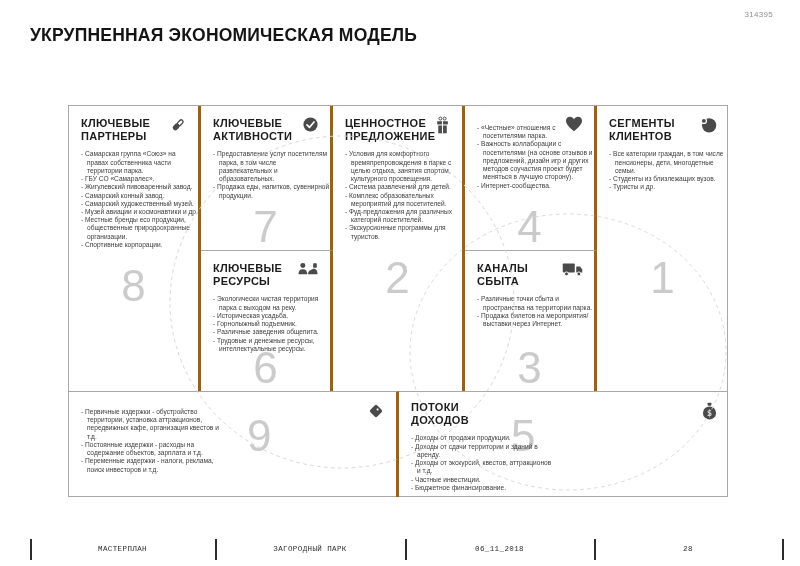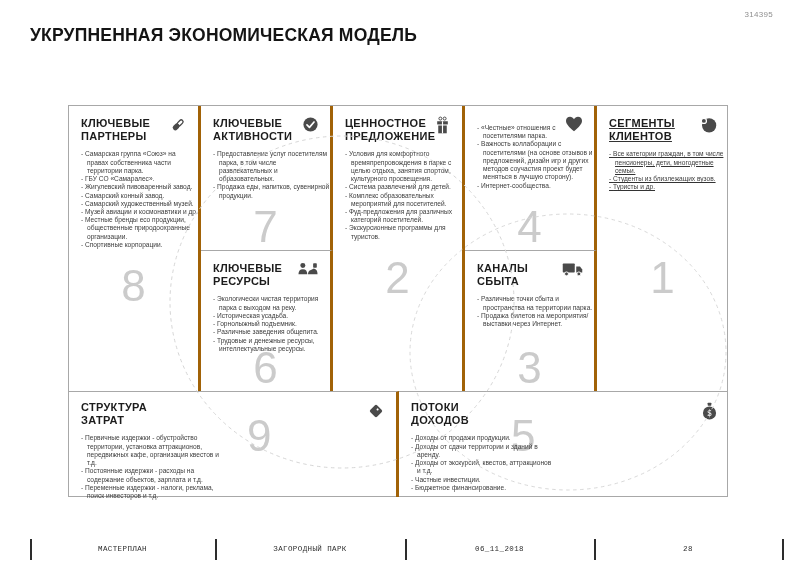--- a/index.html
+++ b/index.html
@@ -14,21 +14,21 @@
   .bR{border-right:3px solid #a16207;}
   .bB{border-bottom:1px solid #a8a8a8;}
   .bT{border-top:1px solid #a8a8a8;}
 
   .c-partners {left:0;   top:0;   width:132px;height:285px;}
   .c-activities{left:132px;top:0;  width:132px;height:145px;}
   .c-resources{left:132px;top:145px;width:132px;height:140px;}
   .c-value    {left:264px;top:0;   width:132px;height:285px;}
   .c-relations{left:396px;top:0;   width:132px;height:145px;}
   .c-channels {left:396px;top:145px;width:132px;height:140px;}
-  .c-segments {left:528px;top:0;   width:131px;height:285px;text-decoration:underline;}
+  .c-segments {left:528px;top:0;   width:131px;height:285px;}
   .c-costs    {left:0;   top:285px;width:330px;height:106px;padding-top:9px;}
   .c-revenue  {left:330px;top:285px;width:329px;height:106px;padding-top:9px;}
 
   .block-title{font-size:11px;font-weight:700;color:#1c1c1c;line-height:1.2;letter-spacing:.3px;width:95px;position:relative;z-index:2;}
   .c-costs .block-title,.c-revenue .block-title{width:95px;margin-bottom:5px;}
   .items{list-style:none;margin:7px 0 0;padding:0;font-size:6.6px;line-height:1.25;color:#3c3c3c;
          width:117px;position:relative;z-index:2;}
   .c-costs .items,.c-revenue .items{width:142px;}
   .items li{padding-left:6px;text-indent:-6px;}
   .items li::before{content:"- ";}
@@ -181,21 +181,20 @@
       </span>
       <ul class="items">
           <li>Все категории граждан, в том числе пенсионеры, дети, многодетные семьи.</li>
           <li>Студенты из близлежащих вузов.</li>
           <li>Туристы и др.</li>
         </ul>
       <div class="number num-center">1</div>
     </div>
 
     <div class="cell c-costs bT bR">
-      <div class="block-title">СТРУКТУРА ЗАТРАТ</div>
       <span class="icon">
         <svg width="18" height="18" viewBox="0 0 24 24">
           <g transform="rotate(45 12 12)">
             <rect x="5.5" y="5.5" width="13" height="13" rx="2.5" fill="#4a4a4a"></rect>
             <circle cx="12" cy="9" r="1.4" fill="#ffffff"></circle>
           </g>
         </svg>
       </span>
       <ul class="items">
           <li>Первичные издержки - обустройство территории, установка аттракционов, передвижных кафе, организация квестов и т.д.</li>

